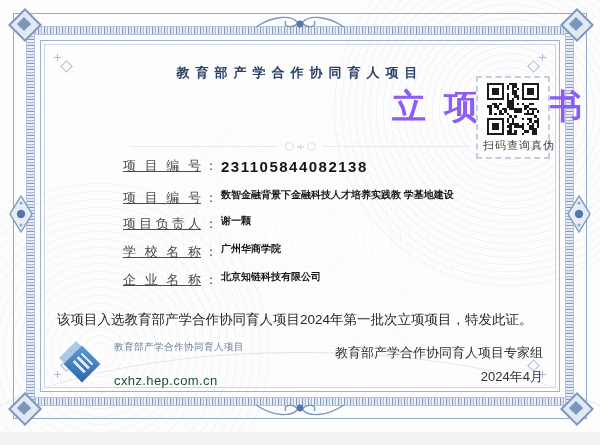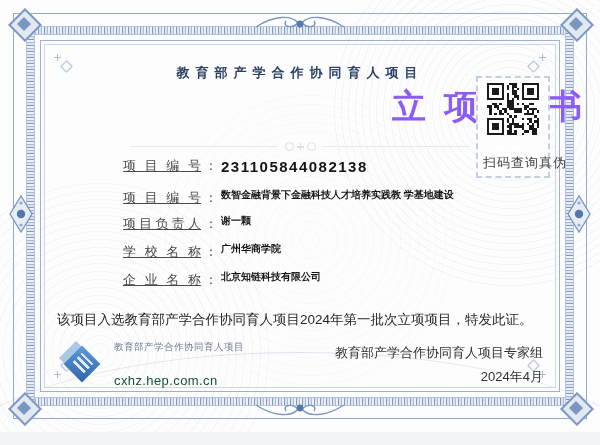--- a/index.html
+++ b/index.html
@@ -63,21 +63,21 @@
     width:44px;height:13px;background:#fdfdfe;display:flex;align-items:center;justify-content:center;gap:3px;}
   .divider-orn s{width:9px;height:9px;border:1.5px solid #dadde3;border-radius:50%;display:block;}
   .divider-orn u{width:7px;height:7px;display:block;position:relative;}
   .divider-orn u::before{content:"";position:absolute;left:3px;top:0;width:1.5px;height:7px;background:#dadde3;}
   .divider-orn u::after{content:"";position:absolute;left:0;top:3px;width:7px;height:1.5px;background:#dadde3;}
 
   
   .qr-box{position:absolute;left:476px;top:76px;width:74px;padding:5px 5px 4px;
     border:2px dashed #c3cfdf;background:rgba(255,255,255,.65);text-align:center;}
   .qr-box svg{display:block;margin:0 auto;}
-  .qr-caption{margin-top:19px;font-size:13px;color:#454545;letter-spacing:1px;white-space:nowrap;}
+  .qr-caption{margin-top:3px;font-size:11px;color:#454545;letter-spacing:1px;white-space:nowrap;}
 
   
   .fields{position:absolute;left:123px;top:155px;}
   .row{margin-bottom:8px;white-space:nowrap;}
   .row .lab{display:inline-block;width:78px;font-size:13px;color:#4a4a4a;
     text-align:justify;text-align-last:justify;vertical-align:top;padding-top:2px;text-decoration:underline;}
   .row .col{display:inline-block;width:20px;font-size:13px;color:#4a4a4a;text-align:center;vertical-align:top;padding-top:2px;}
   .row .val{display:inline-block;width:302px;font-size:10px;font-weight:bold;color:#161616;
     vertical-align:top;white-space:normal;line-height:1.6;}
   .row.num .val{font-size:15px;letter-spacing:1.5px;}

